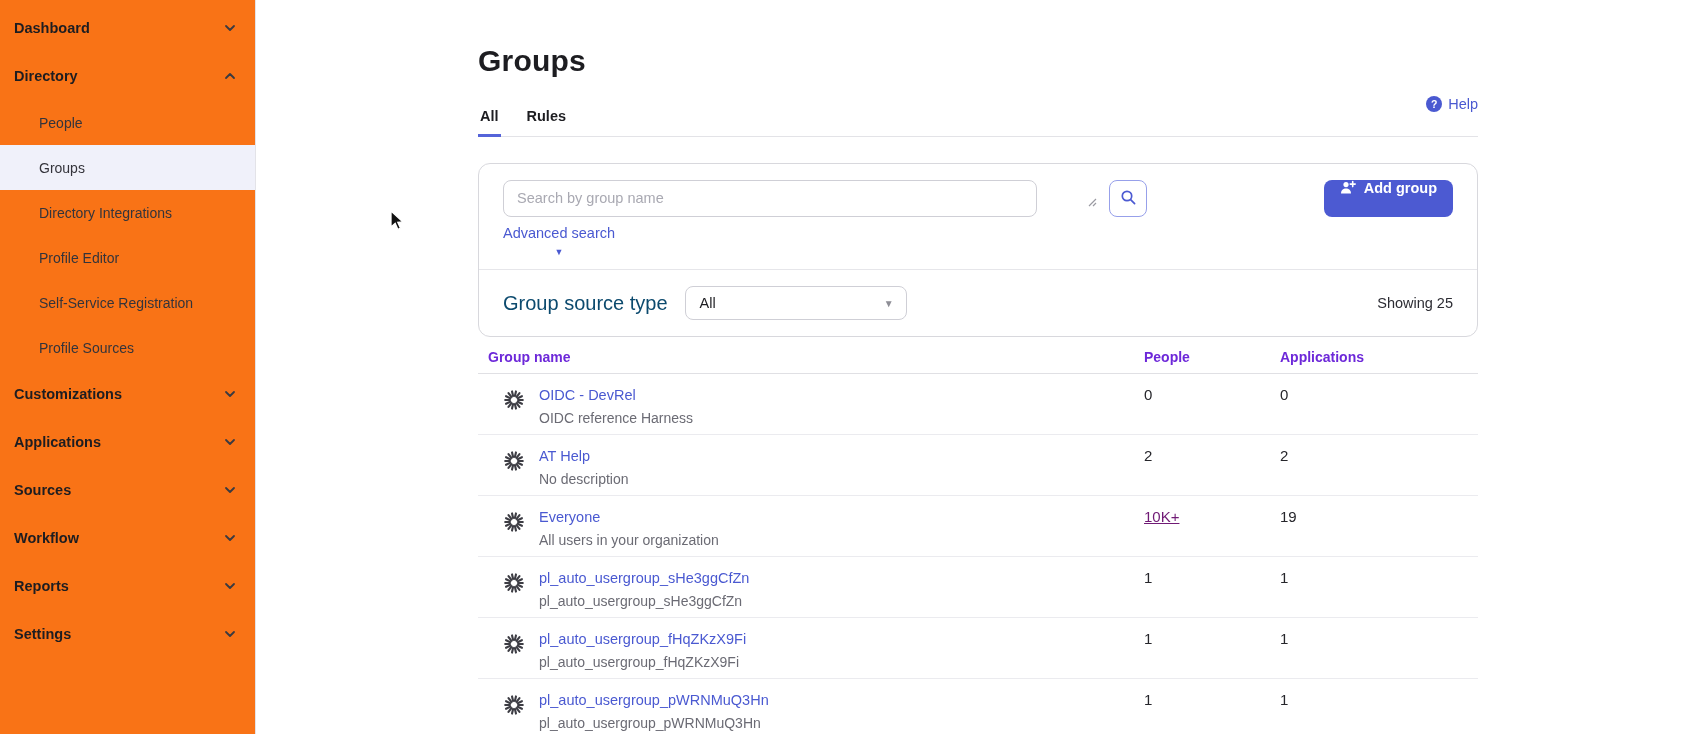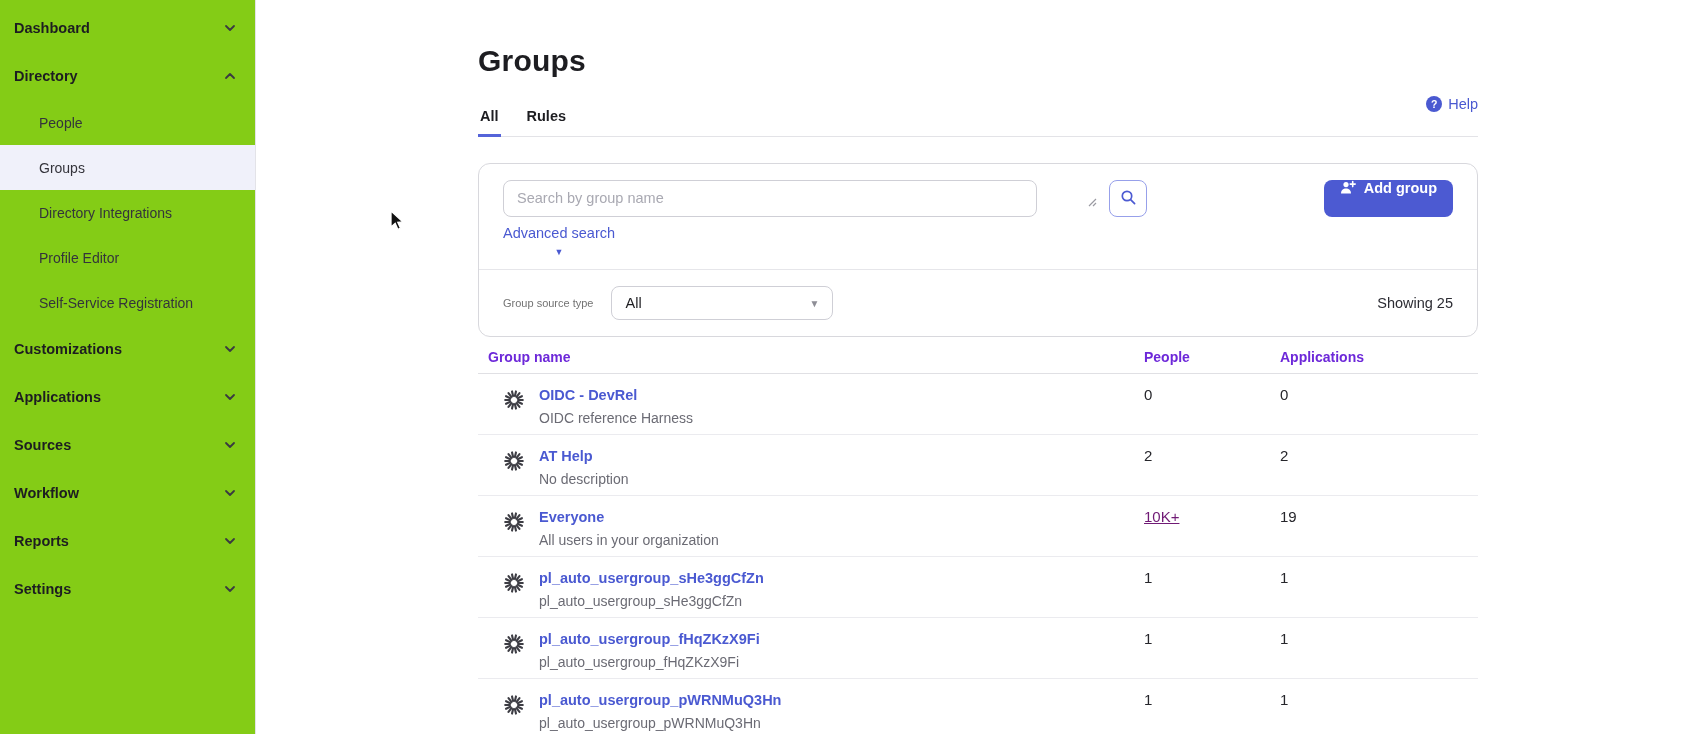--- a/index.html
+++ b/index.html
@@ -1,21 +1,21 @@
 <!DOCTYPE html>
 <html><head>
 <meta charset="utf-8">
 <style>
   * { margin:0; padding:0; box-sizing:border-box; }
   html,body { width:1687px; height:734px; overflow:hidden; background:#ffffff;
               font-family:"Liberation Sans", sans-serif; color:#1d1d21; }
 
   
   .sidebar { position:absolute; left:0; top:0; width:256px; height:734px;
-             border-right:1px solid #e3e3e8; background:#84cc16; padding-top:4px; }
+             border-right:1px solid #e3e3e8; background:#f97316; padding-top:4px; }
   .nav-item { display:flex; align-items:center; cursor:pointer; }
   .nav-item.top { height:48px; padding:0 18px 0 14px; font-weight:700; font-size:14.5px; color:#1d1d21; justify-content:space-between; }
   .nav-item.sub { height:45px; padding:0 18px 0 39px; font-size:14px; color:#34343b; }
   .nav-item.selected { background:#f0f1fa; }
   .chev { width:14px; height:14px; flex:0 0 auto; }
   .chev svg { display:block; }
 
   
   .main { position:absolute; left:257px; top:0; right:0; bottom:0; }
   .content { position:relative; width:1000px; margin-left:221px; }
@@ -46,36 +46,36 @@
         background:#fff; display:flex; align-items:center; justify-content:center; cursor:pointer; }
   .add-group-btn { margin-left:auto; height:37px; padding:0 16px; border:none; border-radius:8px;
         background:#4c5ad2; color:#fff; font-family:"Liberation Sans", sans-serif;
         font-size:14.5px; font-weight:700; display:flex; align-items:flex-start; gap:8px; cursor:pointer; }
   .advanced { margin-top:8px; display:inline-flex; align-items:center; gap:6px;
         color:#4a59d1; font-size:14.5px; cursor:pointer;flex-direction:column; }
   .advanced .caret { font-size:9px; color:#4a59d1; }
 
   .card-divider { border-top:1px solid #e6e6ea; }
   .filter-section { height:66px; padding:0 24px; display:flex; align-items:center; }
-  .filter-label { font-size:11px; color:#737373; }
+  .filter-label { font-size:20px; color:#0c4a6e; }
   .select-box { position:relative; width:222px; height:34px; margin-left:17px;
         border:1px solid #cfcfd6; border-radius:8px; background:#fff;
         display:flex; align-items:center; padding:0 14px; font-size:14.5px; color:#1d1d21; cursor:pointer; }
   .select-box .caret { position:absolute; right:12px; color:#8e8e96; font-size:10px; }
   .showing { margin-left:auto; font-size:14.5px; color:#2c2c33; }
 
   
   .table { margin-top:0; }
   .t-head { display:grid; grid-template-columns:656px 136px 1fr; padding:12px 0 8px 10px;
             border-bottom:1px solid #e0e0e4; font-size:14px; font-weight:700; color:#6d28d9; }
   .t-row { display:grid; grid-template-columns:656px 136px 1fr; padding:12px 0 0 10px; height:61px;
            border-bottom:1px solid #ebebef; align-items:start; }
   .g-cell { display:flex; align-items:flex-start; gap:14px; padding-left:15px; }
   .g-icon { flex:0 0 auto; margin-top:3px; }
-  .g-name { font-size:14.5px; color:#4a59d1; text-decoration:none; cursor:pointer;font-weight:bold; }
+  .g-name { font-size:14.5px; color:#4a59d1; text-decoration:none; cursor:pointer; }
   .g-desc { font-size:14px; color:#6b6b74; margin-top:6px; }
   .num { font-size:15px; color:#26262b; }
   .num a { color:#701a75; text-decoration:underline; cursor:pointer; }
 
   .cursor { position:absolute; left:388px; top:210px; z-index:50; pointer-events:none; }
 </style>
 </head>
 <body>
 
 <nav class="sidebar" id="sidebar">
@@ -102,20 +102,23 @@
       <span>Groups</span>
     </div>
     <div class="nav-item sub">
       <span>Directory Integrations</span>
     </div>
     <div class="nav-item sub">
       <span>Profile Editor</span>
     </div>
     <div class="nav-item sub">
       <span>Self-Service Registration</span>
+    </div>
+    <div class="nav-item sub">
+      <span>Profile Sources</span>
     </div>
     <div class="nav-item top">
       <span>Customizations</span>
       <span class="chev">
         <svg width="14" height="14" viewBox="0 0 14 14">
           <path d="M3 5 L7 9 L11 5" fill="none" stroke="#3a3a41" stroke-width="1.8" stroke-linecap="round" stroke-linejoin="round"></path>
         </svg>
       </span>
     </div>
     <div class="nav-item top">

